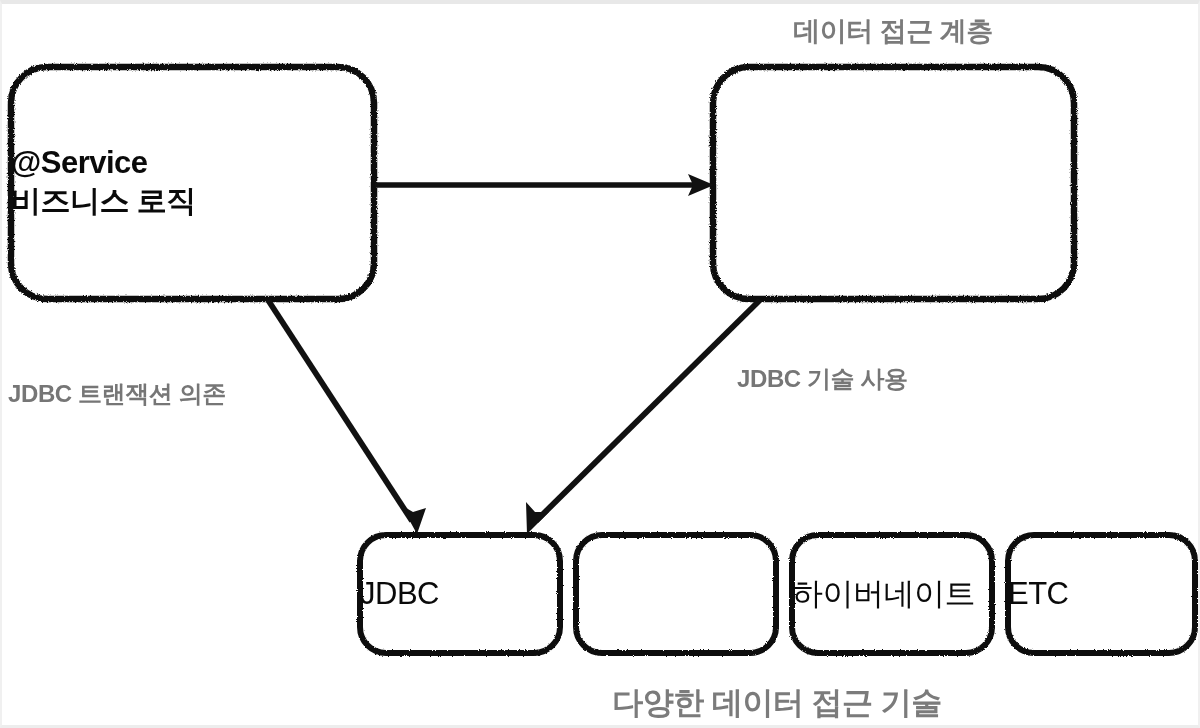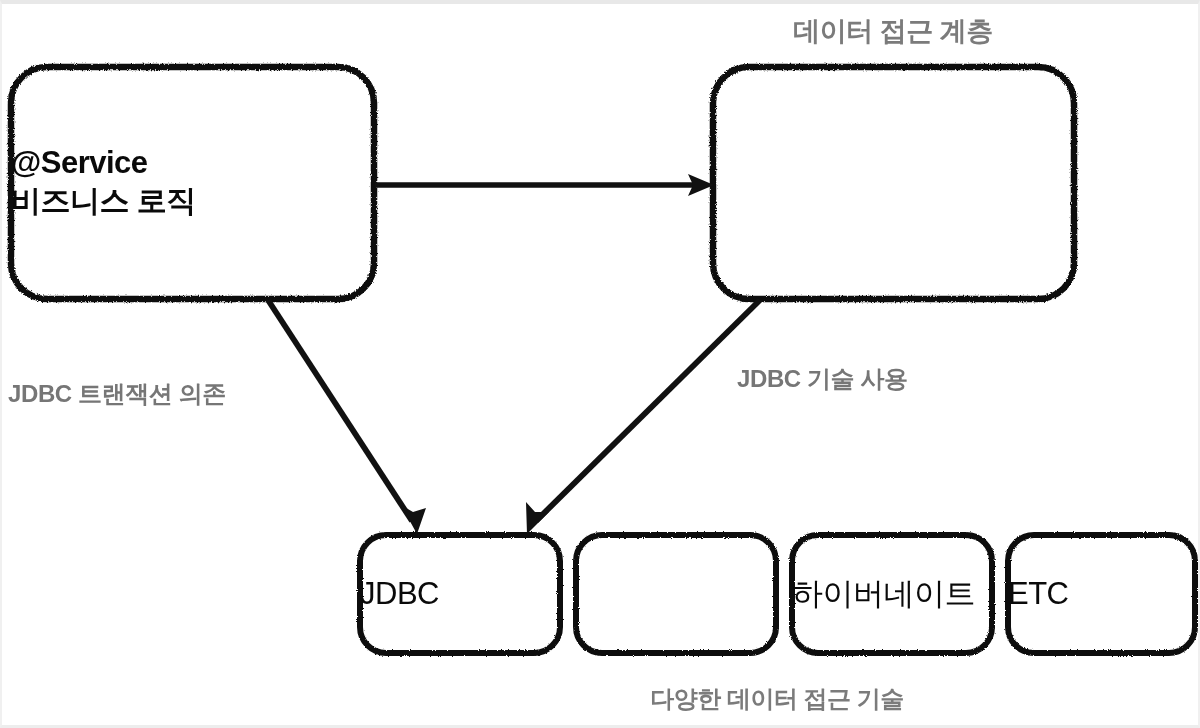--- a/index.html
+++ b/index.html
@@ -51,21 +51,21 @@
   
   .edge-label {
     font-size: 24px;
     font-weight: bold;
     color: #767676;
     letter-spacing: -0.4px;
   }
 
   
   .caption {
-    font-size: 24px;
+    font-size: 31px;
     font-weight: bold;
     color: #7b7b7b;
     letter-spacing: -0.5px;
     transform: translateX(-50%);
     text-align: center;
   }
 
   
   .node-text {
     position: absolute;

